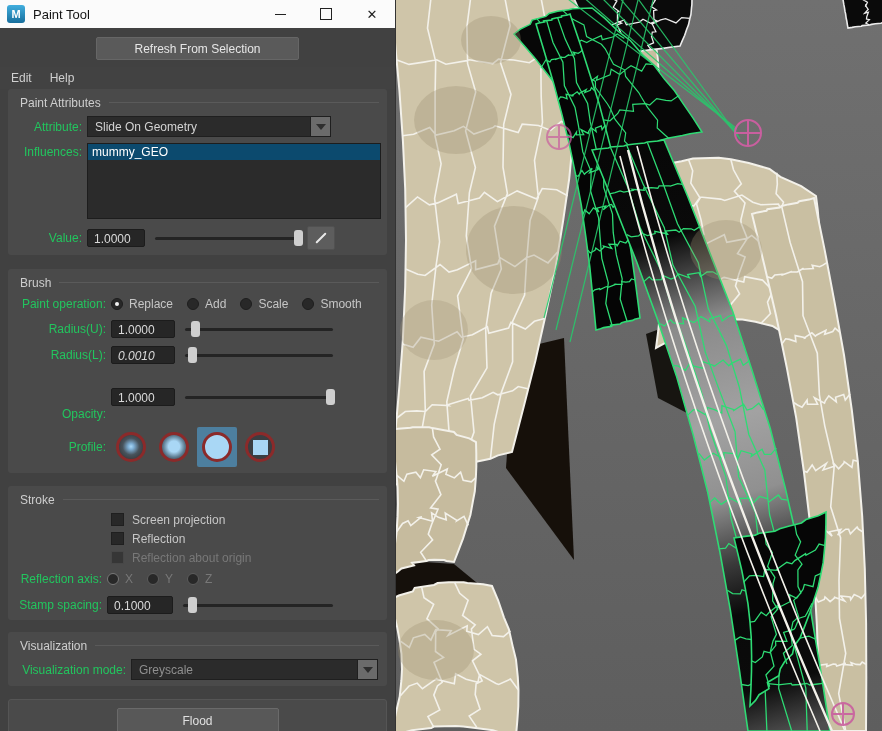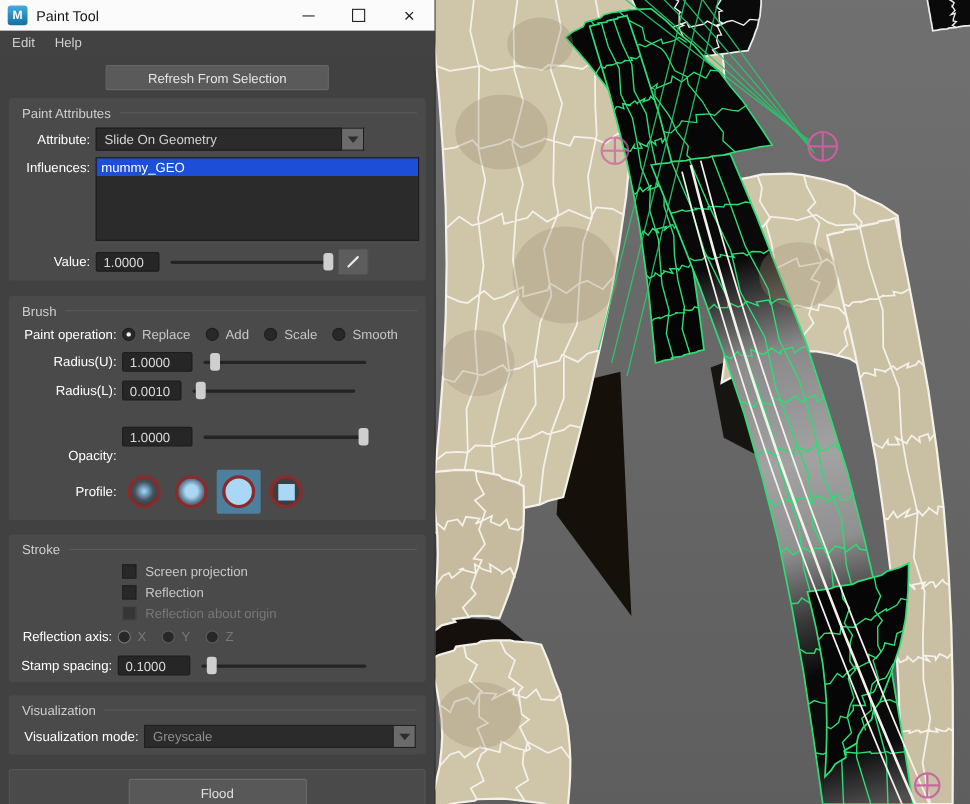--- a/index.html
+++ b/index.html
@@ -16,32 +16,32 @@
   #menubar{height:22px;display:flex;align-items:center;gap:4px;padding-left:4px;flex:none;background:#424242;}
   .menu-item{color:#d0d0d0;font-size:12px;padding:2px 7px;}
   #refresh-wrap{margin:9px 0 7px;display:flex;justify-content:center;flex:none;}
   #refresh-btn{width:201px;height:21px;background:#5a5a5a;border:1px solid #666;border-radius:2px;color:#e6e6e6;font-size:12px;display:flex;align-items:center;justify-content:center;}
 
   .section{margin:0 8px;background:#4a4a4a;border-radius:3px;padding:6px 6px;flex:none;}
   .sec-head{display:flex;align-items:center;gap:8px;height:15px;margin:0 2px 6px 6px;}
   .sec-title{color:#cecece;font-size:12px;white-space:nowrap;}
   .sec-line{flex:1;height:1px;background:#5a5a5a;}
   .row{display:flex;align-items:center;}
-  .lbl{color:#ffffff;font-size:12px;text-align:right;padding-right:5px;flex:none;}
+  .lbl{color:#22c55e;font-size:12px;text-align:right;padding-right:5px;flex:none;}
   .field{background:#262626;border:1px solid #1c1c1c;border-radius:2px;color:#dadada;font-size:12px;height:18px;line-height:18px;padding:0 6px;box-sizing:border-box;flex:none;}
   .dropdown{background:#2b2b2b;border:1px solid #1f1f1f;color:#d3d3d3;font-size:12px;height:21px;line-height:20px;padding:0 7px;box-sizing:border-box;flex:none;}
   .dropdown.dim{color:#8f8f8f;}
   .dd-btn{width:20px;height:21px;background:#6b6b6b;border:1px solid #1f1f1f;border-left:none;box-sizing:border-box;display:flex;align-items:center;justify-content:center;flex:none;}
   .dd-arrow{width:0;height:0;border-left:5px solid transparent;border-right:5px solid transparent;border-top:6px solid #2e2e2e;}
   .slider{position:relative;height:16px;flex:none;}
   .slider .track{position:absolute;left:0;right:0;top:7px;height:3px;background:#242424;border-radius:2px;}
   .slider .handle{position:absolute;top:0;width:9px;height:16px;background:#cfcfcf;border-radius:3px;}
   
   #influences-list{width:295px;height:76px;background:#2b2b2b;border:1px solid #1d1d1d;box-sizing:border-box;}
-  .list-item-sel{height:16px;background:#1d4ed8;color:#fff;font-size:12px;line-height:16px;padding-left:4px;}
+  .list-item-sel{height:16px;background:#0c4a6e;color:#fff;font-size:12px;line-height:16px;padding-left:4px;}
   
   #eyedropper-btn{width:26px;height:22px;background:#5d5d5d;border:1px solid #515151;border-radius:2px;margin-left:6px;display:flex;align-items:center;justify-content:center;flex:none;}
   .pen{width:2px;height:14px;background:#e8e8e8;border-radius:1px;transform:rotate(45deg);}
   
   .radio{width:12px;height:12px;border-radius:50%;background:#282828;border:1px solid #1e1e1e;box-sizing:border-box;position:relative;flex:none;}
   .radio.sel::after{content:"";position:absolute;left:3px;top:3px;width:4px;height:4px;border-radius:50%;background:#f2f2f2;}
   .radio.dis{border-color:#5c5c5c;}
   .radio.dis.ring{border-color:#777;}
   .rlabel{color:#c6c6c6;font-size:12px;margin:0 14px 0 6px;}
   .rlabel.dim{color:#787878;}
@@ -79,27 +79,27 @@
           <span class="glyph-min"></span>
         </div>
       <div class="win-btn">
           <span class="glyph-max"></span>
         </div>
       <div class="win-btn">
           <span>✕</span>
         </div>
     </div>
 
+    <div id="refresh-wrap">
+      <div id="refresh-btn">Refresh From Selection</div>
+    </div>
+
     <div id="menubar">
       <div class="menu-item">Edit</div>
       <div class="menu-item">Help</div>
-    </div>
-
-    <div id="refresh-wrap">
-      <div id="refresh-btn">Refresh From Selection</div>
     </div>
 
     <div class="section">
       <div class="sec-head">
         <span class="sec-title">Paint Attributes</span>
         <span class="sec-line"></span>
       </div>
       <div class="row" style="margin-bottom:6px;">
         <div class="lbl" style="width:68px;">Attribute:</div>
         <div class="dropdown" style="width:224px;">Slide On Geometry</div>
@@ -145,21 +145,21 @@
       <div class="row" style="margin-top:8px;">
         <div class="lbl" style="width:92px;">Radius(U):</div>
         <div class="field" style="width:64px;">1.0000</div>
         <div class="slider" style="width:148px;margin-left:10px;">
           <div class="track"></div>
           <div class="handle" style="left:4%;"></div>
         </div>
       </div>
       <div class="row" style="margin-top:8px;">
         <div class="lbl" style="width:92px;">Radius(L):</div>
-        <div class="field" style="width:54px;">0.0010</div>
+        <div class="field" style="width:64px;font-style:italic;">0.0010</div>
         <div class="slider" style="width:148px;margin-left:10px;">
           <div class="track"></div>
           <div class="handle" style="left:2%;"></div>
         </div>
       </div>
       <div class="row" style="margin-top:8px;">
         <div class="lbl" style="width:92px;margin-top:35px;">Opacity:</div>
         <div class="field" style="width:64px;">1.0000</div>
         <div class="slider" style="width:148px;margin-left:10px;">
           <div class="track"></div>

